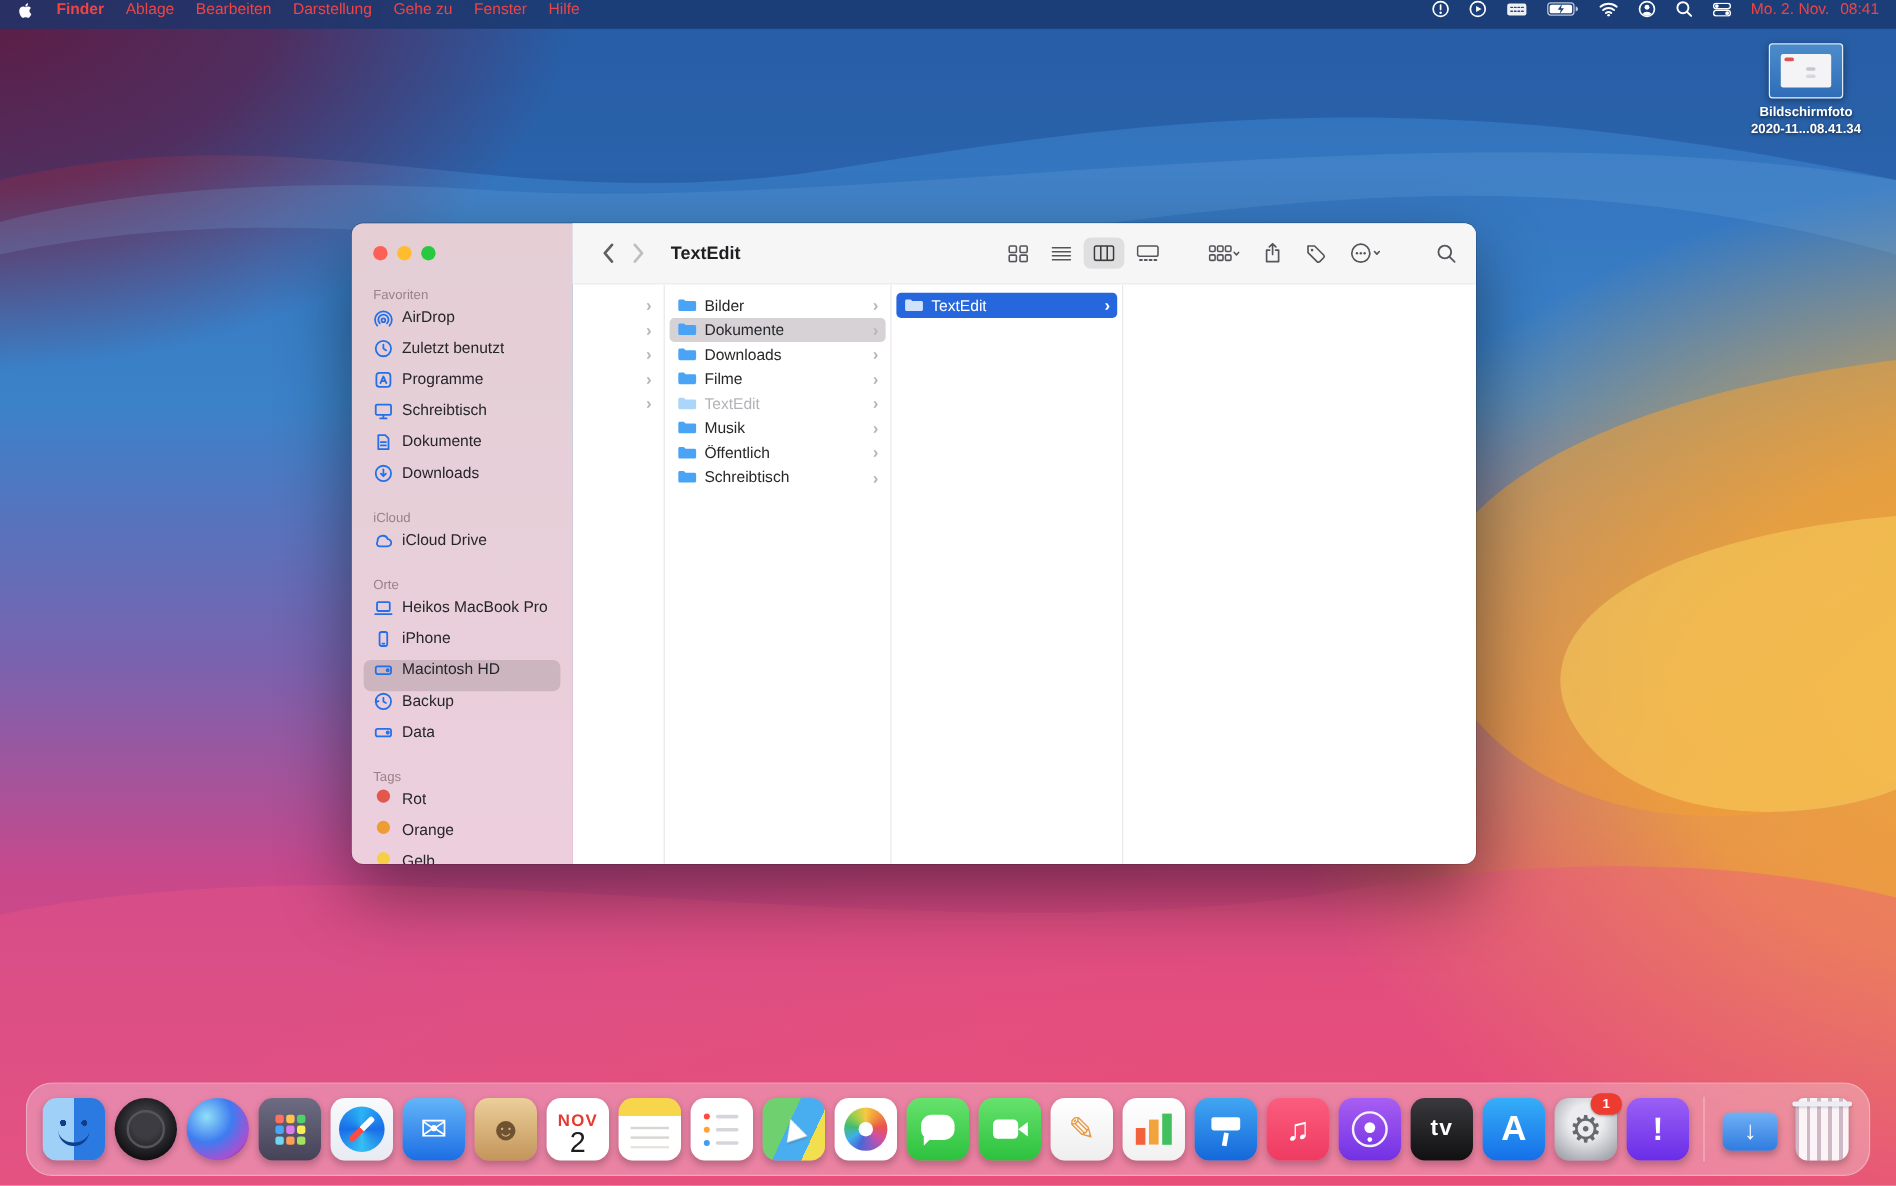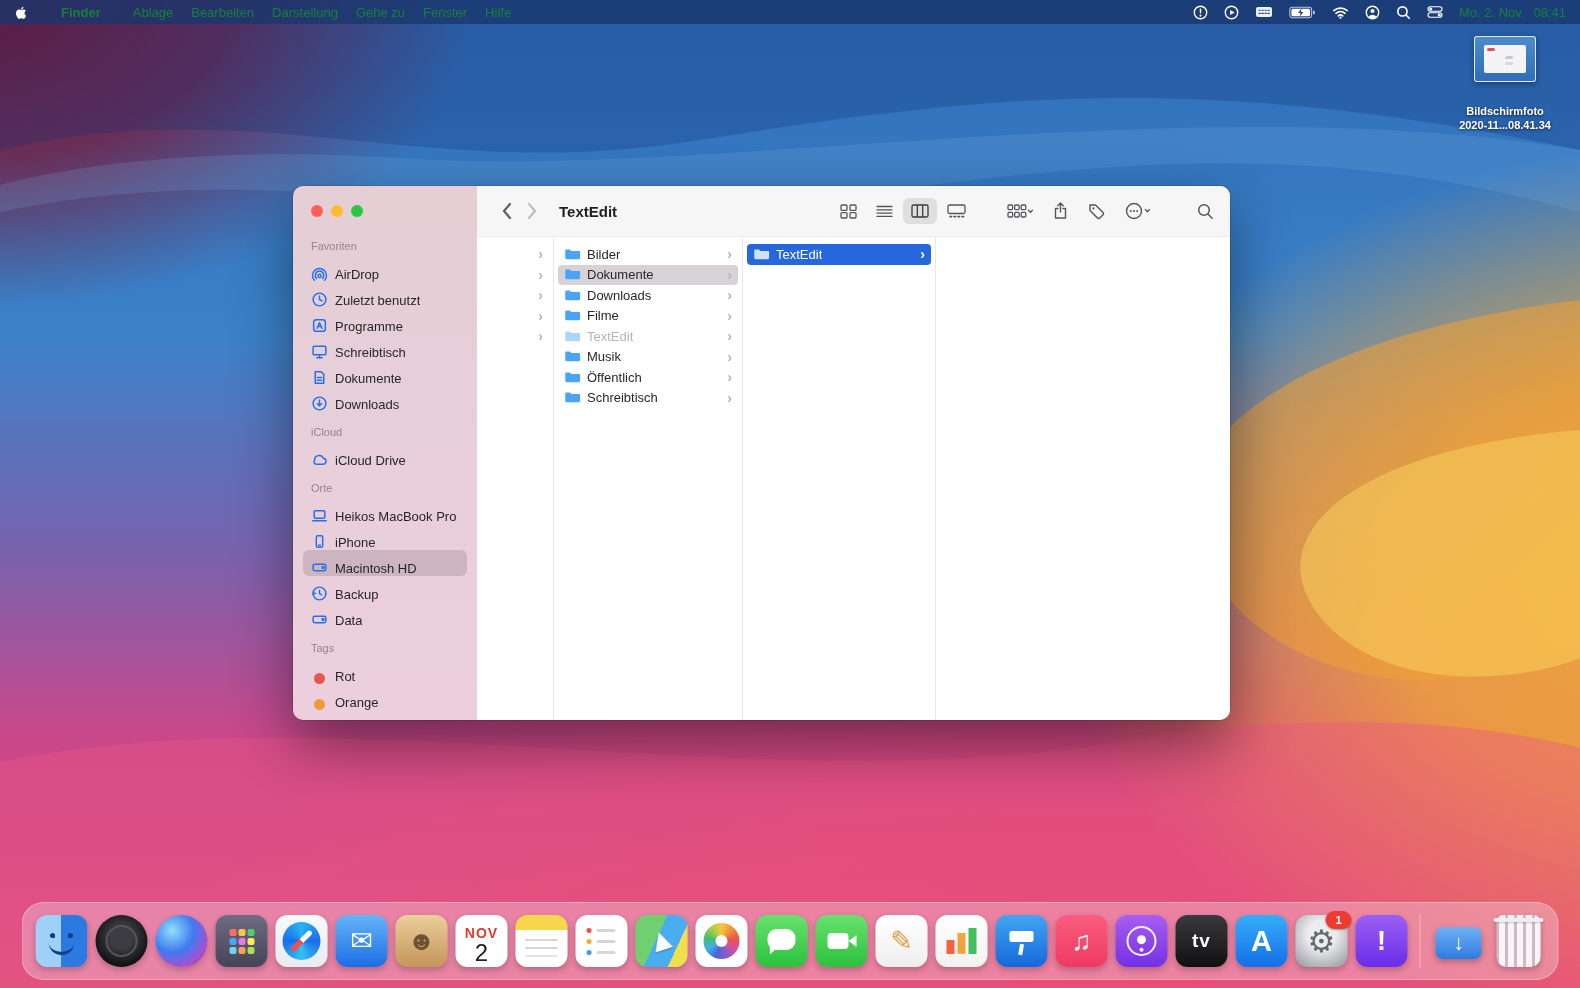--- a/index.html
+++ b/index.html
@@ -9,50 +9,50 @@
     background:
       radial-gradient(820px 500px at -2% 0%, #7d1330 0%, rgba(125,19,48,.72) 32%, rgba(125,19,48,0) 62%),
       radial-gradient(1050px 720px at 108% 60%, #f0a53a 0%, rgba(240,165,58,.85) 30%, rgba(240,165,58,0) 62%),
       radial-gradient(1400px 700px at 70% 108%, #e8486e 0%, rgba(232,72,110,0) 70%),
       linear-gradient(180deg,#2f6db8 0%, #3b82c9 34%, #7a62ae 56%, #c8488b 74%, #e0517f 100%);
   }
   #waves{position:absolute;inset:0;z-index:0;pointer-events:none}
 
   
   #menubar{position:absolute;top:0;left:0;right:0;height:24px;z-index:50;
-    display:flex;align-items:center;gap:32px;padding:0 14px;
-    background:rgba(26,54,108,.78);color:#15803d;font-size:13px;}
+    display:flex;align-items:flex-start;gap:18px;padding:0 14px;
+    background:rgba(26,54,108,.78);color:#ef4444;font-size:13px;}
   #menubar .apple{width:15px;height:17px;display:flex;align-items:center}
   #menubar .app-name{font-weight:700}
   .menu-item{cursor:default}
   #menu-right{margin-left:auto;display:flex;align-items:center;gap:16px}
   #menu-right svg{display:block}
   #clock{display:flex;gap:9px;font-size:13px}
 
   
   #desktop-icon{position:absolute;top:36px;right:20px;width:110px;text-align:center;z-index:5}
   #desktop-icon .thumb{margin:0 auto;width:60px;height:44px;background:linear-gradient(180deg,#4d8ccb,#2f6db8);
     border:1px solid rgba(255,255,255,.85);border-radius:3px;position:relative;box-shadow:0 2px 6px rgba(0,0,0,.35)}
   #desktop-icon .thumb::before{content:"";position:absolute;left:9px;top:8px;width:42px;height:28px;background:#f4f4f6;border-radius:2px}
   #desktop-icon .thumb::after{content:"";position:absolute;left:12px;top:11px;width:8px;height:3px;border-radius:2px;background:#e05252;box-shadow:18px 8px 0 #c8c8cc,18px 14px 0 #d8d8dc}
-  #desktop-icon .lbl{margin-top:22px;font-size:11px;font-weight:700;color:#fff;line-height:1.3;text-shadow:0 1px 3px rgba(0,0,0,.65)}
+  #desktop-icon .lbl{margin-top:5px;font-size:11px;font-weight:700;color:#fff;line-height:1.3;text-shadow:0 1px 3px rgba(0,0,0,.65)}
 
   
   #window{position:absolute;left:293px;top:186px;width:937px;height:534px;z-index:10;
     border-radius:10px;overflow:hidden;display:flex;font-size:13px;color:#26262a;
     box-shadow:0 24px 60px rgba(0,0,0,.45), 0 0 0 .5px rgba(0,0,0,.25)}
   #sidebar{width:184px;flex:none;position:relative;
     background:linear-gradient(180deg, rgba(234,209,213,.97) 0%, rgba(238,211,223,.97) 100%)}
   #traffic{position:absolute;top:19px;left:18px;display:flex;gap:8px}
   .tl{width:12px;height:12px;border-radius:50%}
   .tl.close{background:#fe5f57}.tl.min{background:#febc2e}.tl.zoom{background:#28c840}
   #sidebar-body{padding:54px 10px 0 10px}
   .sb-title{font-size:11px;font-weight:400;color:#9b8188;padding:0 8px;margin:14px 0 4px}
   #sidebar-body .sb-title:first-child{margin-top:0}
-  .sb-row{display:flex;align-items:flex-end;gap:7px;height:26px;padding:0 8px;border-radius:6px}
+  .sb-row{display:flex;align-items:flex-start;gap:7px;height:26px;padding:0 8px;border-radius:6px}
   .sb-row.sel{background:rgba(0,0,0,.12)}
   .s-ico{width:17px;height:17px;flex:none}
   .tag-dot{width:11px;height:11px;border-radius:50%;flex:none;margin:0 3px}
   .sb-label{white-space:nowrap;overflow:hidden;text-overflow:ellipsis}
 
   #main{flex:1;display:flex;flex-direction:column;background:#fff;min-width:0}
   #toolbar{height:50px;flex:none;display:flex;align-items:center;background:#f7f6f7;
     border-bottom:1px solid #ececef;padding:0 16px}
   .nav-btn{width:26px;height:26px;display:flex;align-items:center;justify-content:center;border-radius:6px}
   #tb-title{font-size:15px;font-weight:700;color:#1f1f22;margin-left:14px}

